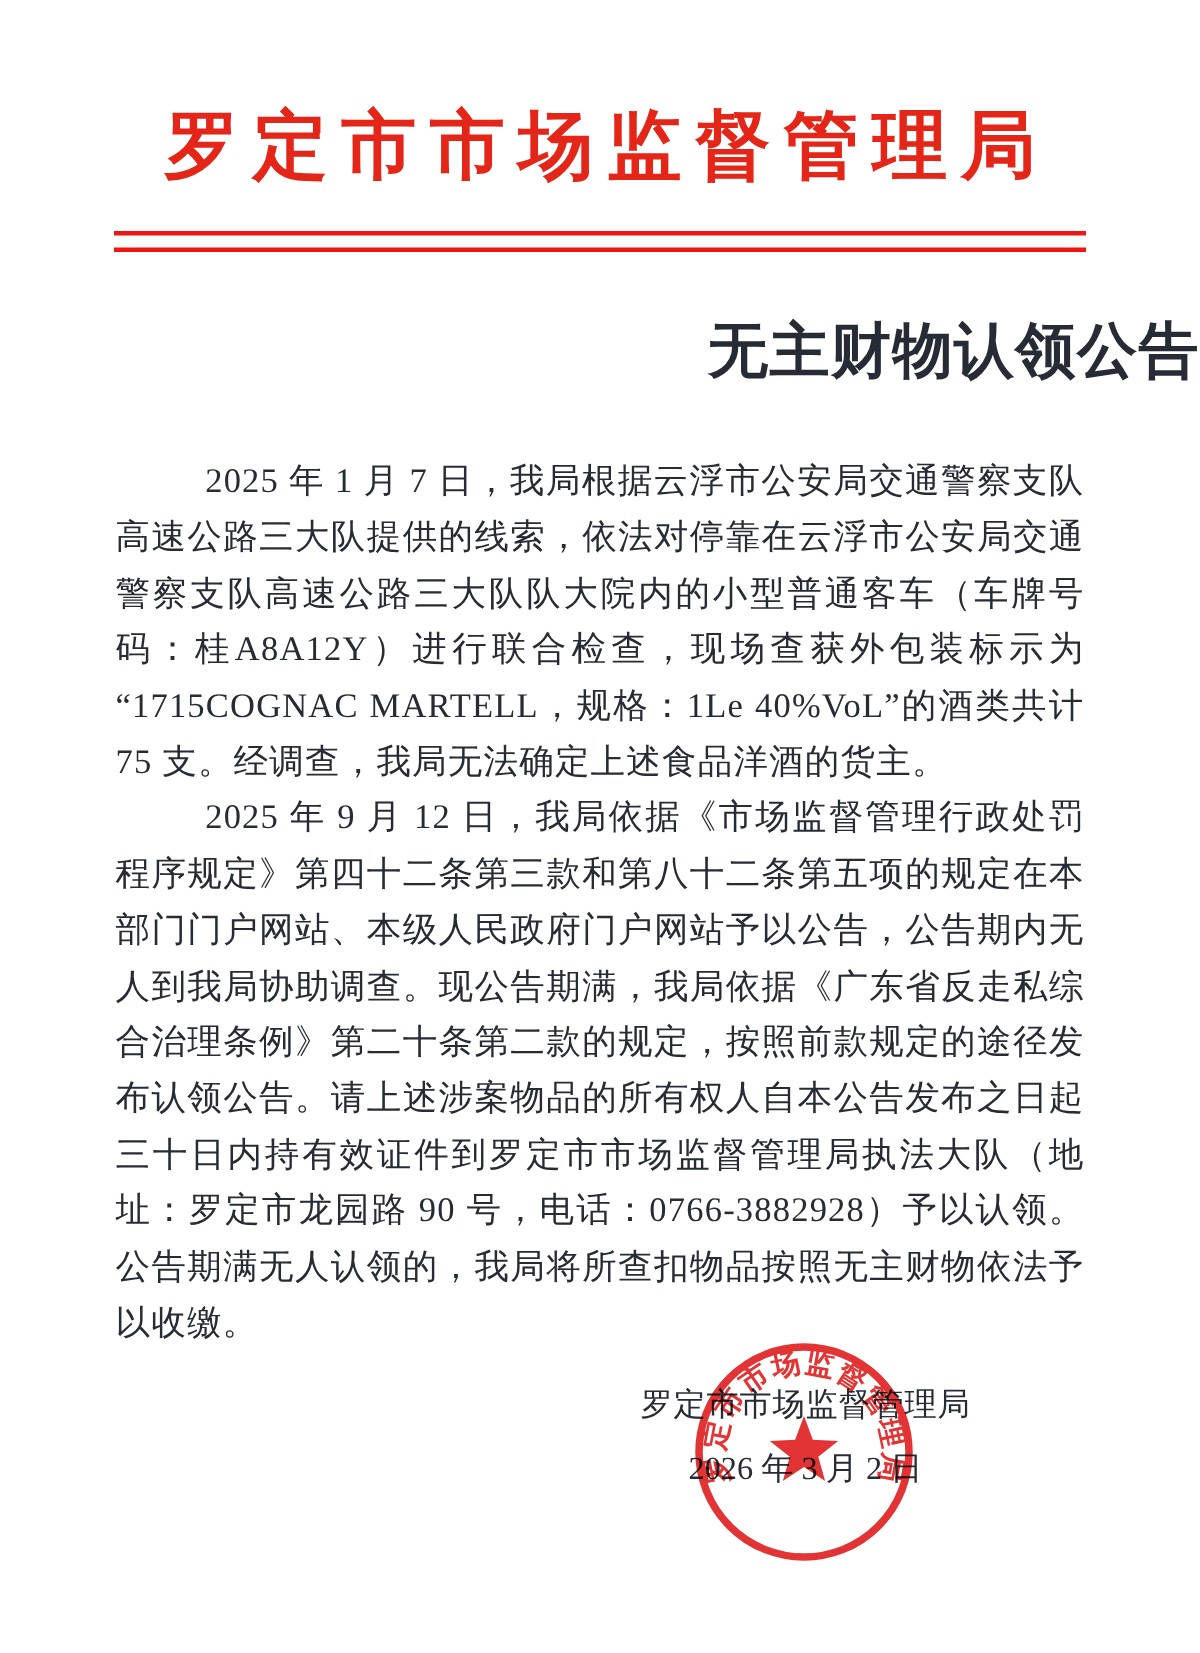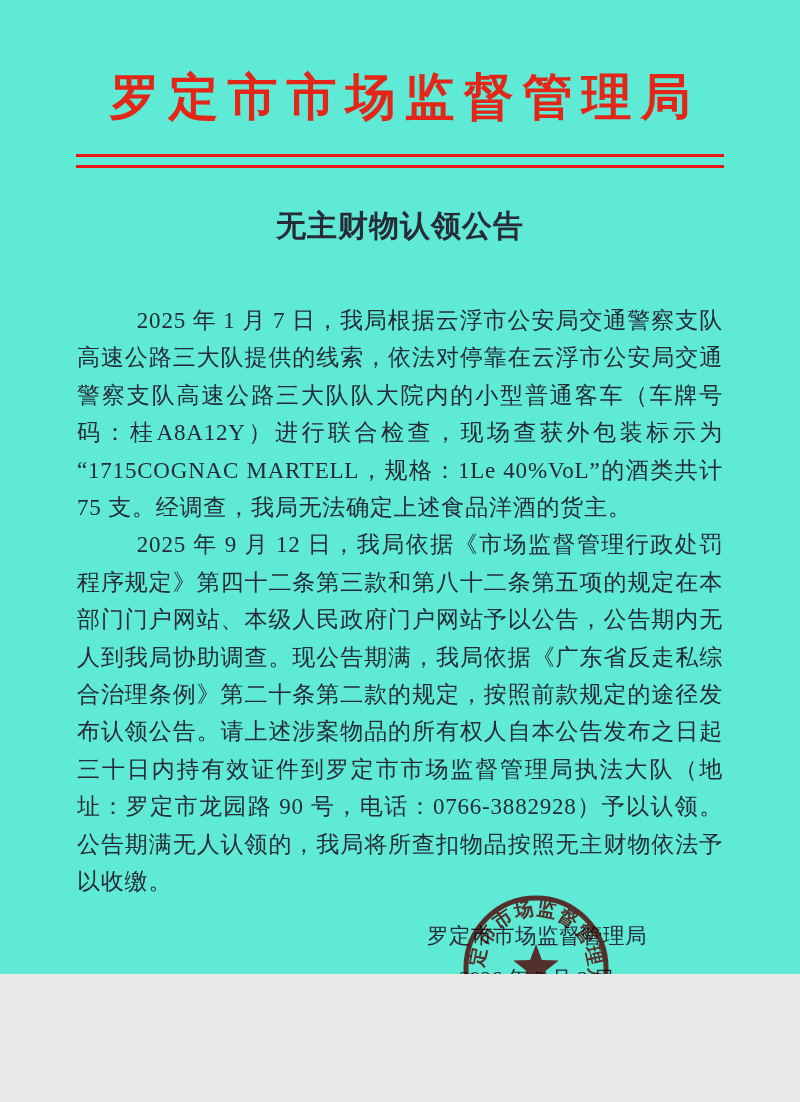--- a/index.html
+++ b/index.html
@@ -2,23 +2,23 @@
 <html lang="zh" style="--header-red: #e42618; --rule-red: #ef1511; --seal-red: #e02424; --body-text: #262b36;"><head>
 <meta charset="utf-8">
 <style>
   html,body{margin:0;padding:0;}
   body{
     background:#e9e9e9;
     font-family:"Liberation Serif","DejaVu Serif",serif;
   }
   .page{
     position:relative;
-    width:800px;height:974px;
+    width:800px;height:1102px;
     margin:0 auto;
-    background:#5eead4;
+    background:#ffffff;
     overflow:hidden;
   }
   .agency-title{
     position:absolute;
     top:64px;left:0;right:0;
     text-align:center;
     font-size:50px;
     font-weight:bold;
     letter-spacing:9px;
     padding-left:9px; 
@@ -28,22 +28,22 @@
   .double-rule{
     position:absolute;
     top:154px;left:76px;right:76px;
     height:8px;
     border-top:3px solid var(--rule-red,#ef1511);
     border-bottom:3px solid var(--rule-red,#ef1511);
   }
   .doc-title{
     position:absolute;
     top:206px;left:0;right:0;
-    text-align:center;
-    font-size:30px;
+    text-align:right;
+    font-size:40px;
     font-weight:bold;
     letter-spacing:1px;
     color:var(--body-text,#262b36);
   }
   .body-text{
     position:absolute;
     top:290px;left:77px;
     width:646px;
     font-size:23px;
     line-height:37.4px;

